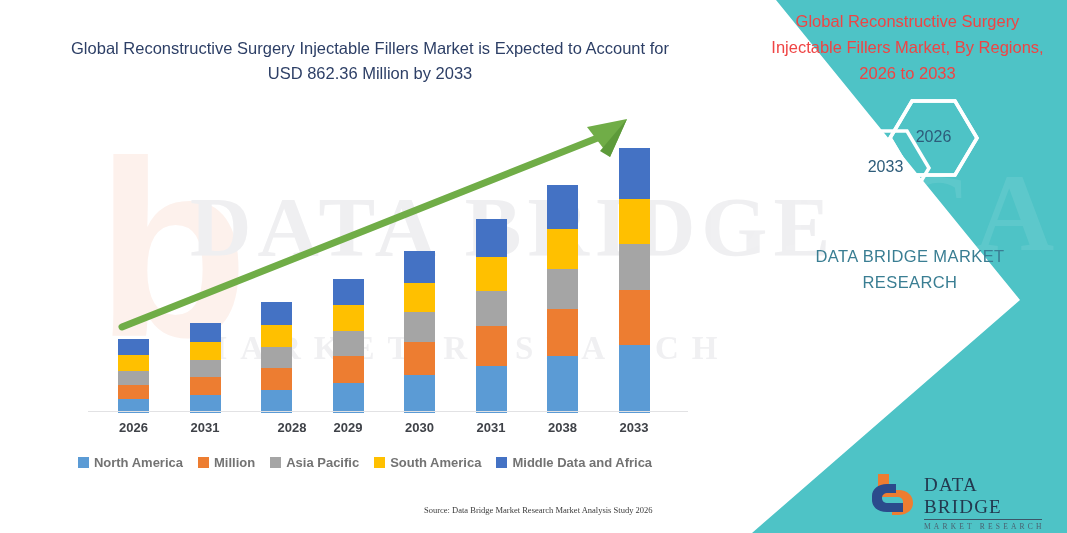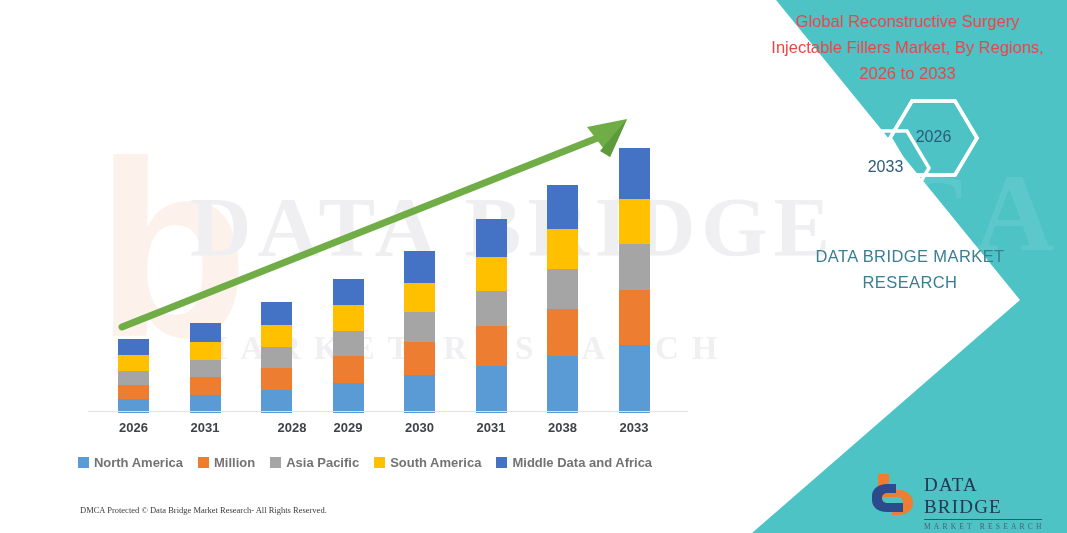--- a/index.html
+++ b/index.html
@@ -117,20 +117,21 @@
 <body>
 
 <div id="root">
 
   <div class="wm-wrap">
     <div class="wm-b">b</div>
     <div class="wm-big">DATA BRIDGE</div>
     <div class="wm-small">MARKET RESEARCH</div>
   </div>
 
+  <div class="chart-title">Global Reconstructive Surgery Injectable Fillers Market is Expected to Account for USD 862.36 Million by 2033</div>
 
   <div class="plot" id="plot">
       <div class="bar" style="left: 18px; height: 73.7218px;">
         <div class="seg" title="Middle East and Africa 2026" style="background: rgb(68, 114, 196); height: 21.6216%;"></div>
         <div class="seg" title="South America 2026" style="background: rgb(255, 192, 0); height: 21.6216%;"></div>
         <div class="seg" title="Asia Pacific 2026" style="background: rgb(165, 165, 165); height: 18.9189%;"></div>
         <div class="seg" title="Europe 2026" style="background: rgb(237, 125, 49); height: 18.9189%;"></div>
         <div class="seg" title="North America 2026" style="background: rgb(91, 155, 213); height: 18.9189%;"></div>
       </div>
       <div class="bar" style="left: 89.5px; height: 89.6617px;">
@@ -219,21 +220,21 @@
         <span class="legend-swatch" style="background: rgb(255, 192, 0);"></span>
         <span class="legend-label">South America</span>
       </div>
       <div class="legend-item">
         <span class="legend-swatch" style="background: rgb(68, 114, 196);"></span>
         <span class="legend-label">Middle Data and Africa</span>
       </div>
     </div>
 
   <div class="footer">
-    <div class="footer-left">DMCA Protected © Data Bridge Market Research- All Rights Reserved.</div>
+    <div class="footer-right">Source: Data Bridge Market Research  Market Analysis Study 2026</div>
   </div>
 
   <div class="teal-panel"></div>
   <div class="teal-wm">DMCA</div>
 
   <div class="teal-title">Global Reconstructive Surgery Injectable Fillers Market, By Regions, 2026 to 2033</div>
 
   <div class="hex-zone">
     <svg class="hex-svg" width="300" height="115" viewBox="0 0 300 115">
       <polygon points="152,6 195,6 217,43 195,80 152,80 130,43" fill="none" stroke="#ffffff" stroke-width="3.5"></polygon>

